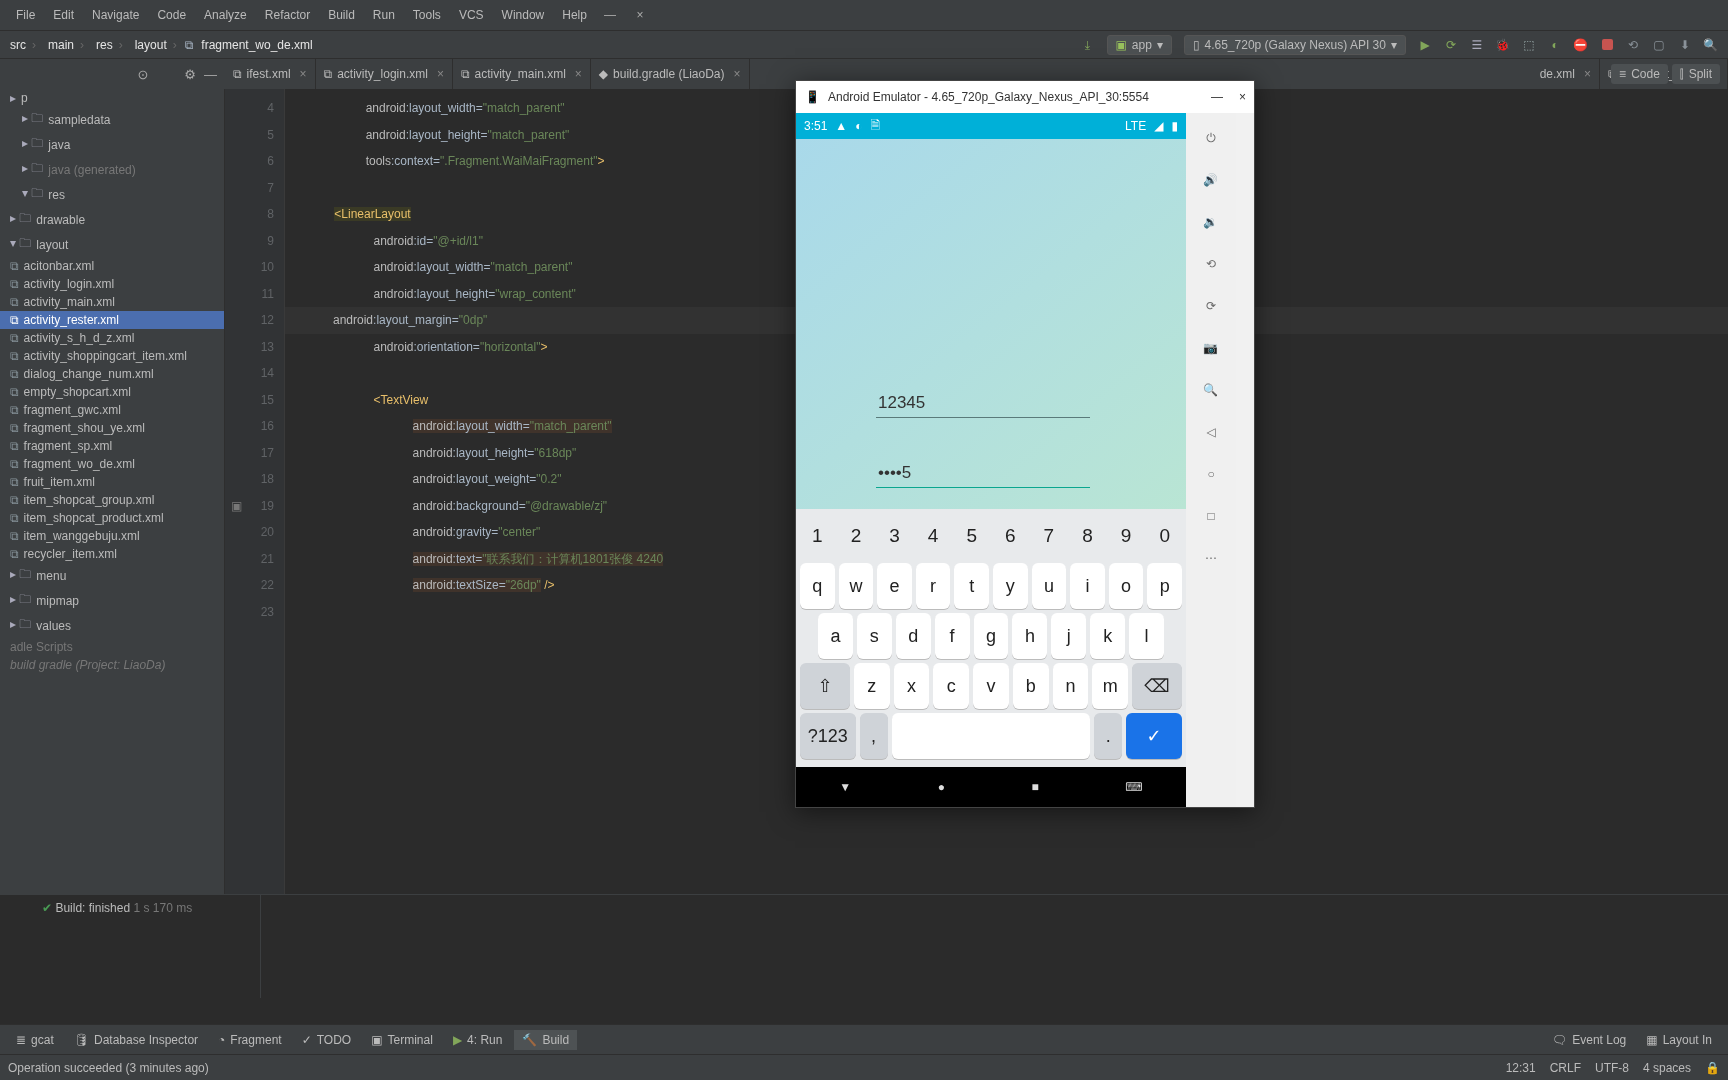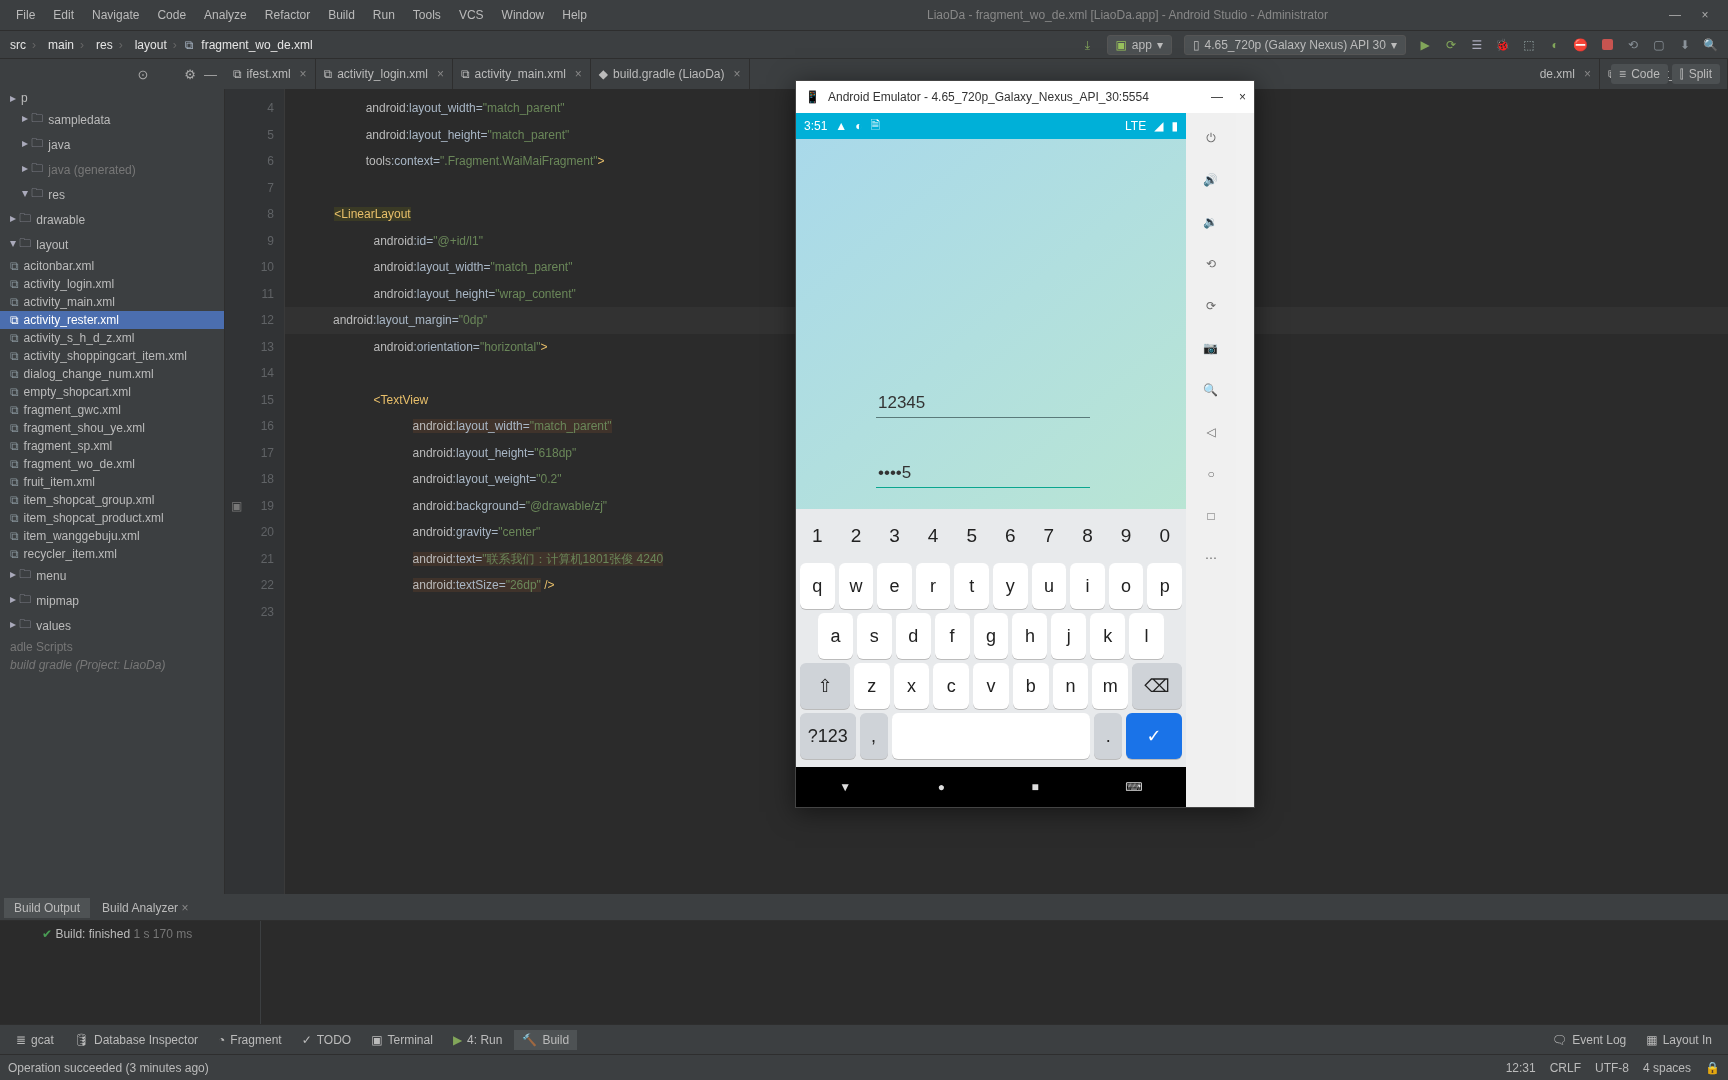--- a/index.html
+++ b/index.html
@@ -114,21 +114,20 @@
     <span>Code</span>
     <span>Analyze</span>
     <span>Refactor</span>
     <span>Build</span>
     <span>Run</span>
     <span>Tools</span>
     <span>VCS</span>
     <span>Window</span>
     <span>Help</span>
   </div>
-  <div class="title">LiaoDa - fragment_wo_de.xml [LiaoDa.app] - Android Studio - Administrator</div>
   <div class="wbtn">—</div>
   <div class="wbtn">×</div>
 </div>
 
 <div id="navrow">
   <span class="crumb sep">src</span>
   <span class="crumb sep">main</span>
   <span class="crumb sep">res</span>
   <span class="crumb sep">layout</span>
   <span class="file-ic">⧉</span>
@@ -372,24 +371,20 @@
         </div>
       <div class="modebtn">
           <span>⫿</span>
           <span>Split</span>
         </div>
     </div>
   </div>
 </div>
 
 <div id="buildout">
-  <div id="buildtabs">
-    <div class="bt act">Build Output</div>
-    <div class="bt"><span>Build Analyzer</span> <span style="color:#888">×</span></div>
-  </div>
   <div id="buildbody">
     <div class="bcol1">
       <span class="ok">✔</span>
       <span>Build:</span>
       <span>finished</span>
       <span style="color:#777">1 s 170 ms</span>
     </div>
   </div>
 </div>
 

